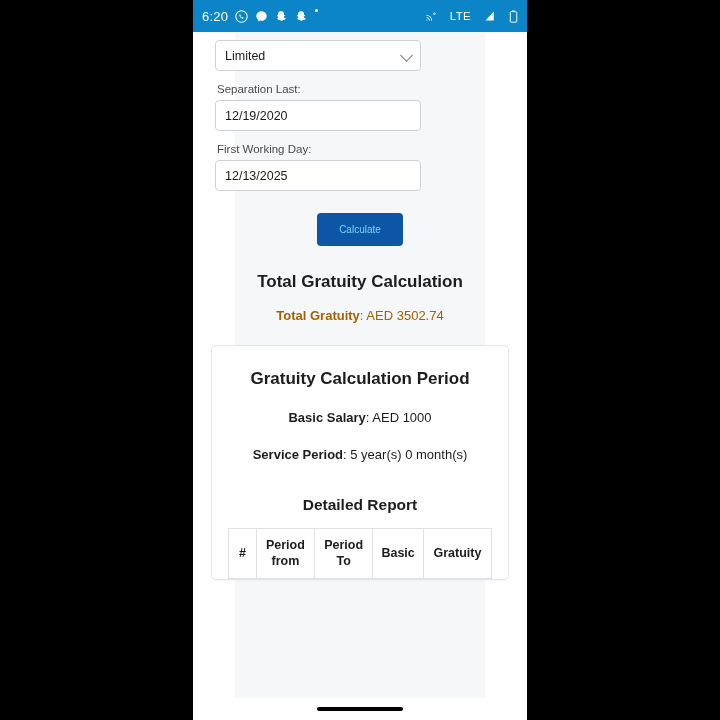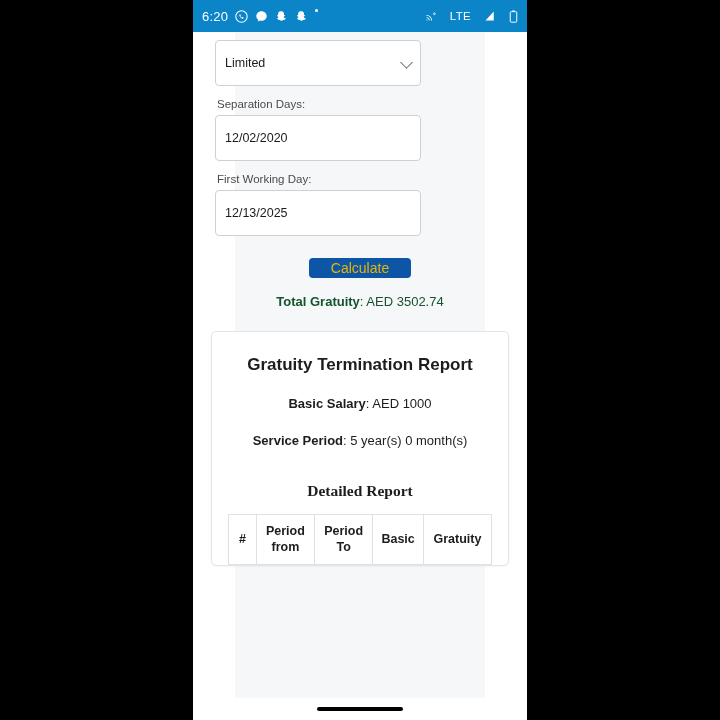--- a/index.html
+++ b/index.html
@@ -76,21 +76,21 @@
     padding: 0 22px;
   }
   .field-label {
     font-size: 11.5px;
     color: #4a4a4a;
     margin: 12px 0 5px 2px;
   }
   .select-box, .text-box {
     box-sizing: border-box;
     width: 206px;
-    height: 46px;
+    height: 31px;
     border: 1px solid #cdd1d6;
     border-radius: 4px;
     background: #ffffff;
     display: flex;
     align-items: center;
     padding: 0 9px;
     font-size: 12.5px;
     color: #1b1b1b;
     position: relative;
     overflow: hidden;
@@ -114,39 +114,39 @@
     overflow: hidden;
     white-space: nowrap;
   }
   .btn-row {
     display: flex;
     justify-content: center;
     margin-top: 22px;
   }
   .calc-btn {
     background: #0d56a6;
-    color: #eab308;
+    color: #7dd3fc;
     border: none;
     border-radius: 4px;
-    font-size: 14px;
-    padding: 2px 22px;
+    font-size: 10px;
+    padding: 11px 22px;
     cursor: pointer;
     font-family: "Liberation Sans", sans-serif;
   }
   .total-heading {
     text-align: center;
     font-size: 17px;
     font-weight: bold;
     color: #1d1d1d;
     margin: 26px 0 0 0;
   }
   .total-line {
     text-align: center;
     font-size: 13px;
-    color: #14532d;
+    color: #a16207;
     margin: 16px 0 0 0;
   }
   .total-line b { font-weight: bold; }
 
   .report-card {
     margin: 22px 18px 0 18px;
     background: #ffffff;
     border: 1px solid #e2e4e7;
     border-radius: 5px;
     padding: 20px 16px 0 16px;
@@ -167,21 +167,20 @@
     margin-top: 16px;
     line-height: 1.6;
   }
   .report-line b { font-weight: bold; }
   .detailed-title {
     text-align: center;
     font-size: 15.5px;
     font-weight: bold;
     color: #1d1d1d;
     margin-top: 30px;
-    font-family: Liberation Serif, serif;
   }
   table.detail {
     margin-top: 14px;
     width: 100%;
     border-collapse: collapse;
     font-size: 12.5px;
   }
   table.detail th {
     border: 1px solid #dfe1e4;
     padding: 9px 4px;
@@ -283,43 +282,44 @@
       <div class="content">
         <div class="inner">
 
           <div style="height:8px"></div>
 
           <div class="select-box">
             <span class="select-text">Limited</span>
             <span class="caret"></span>
           </div>
 
-          <div class="field-label">Separation Days:</div>
+          <div class="field-label">Separation Last:</div>
 
           <div class="text-box">
-            <span>12/02/2020</span>
+            <span>12/19/2020</span>
           </div>
 
           <div class="field-label">First Working Day:</div>
           <div class="text-box">
             <span>12/13/2025</span>
           </div>
 
           <div class="btn-row">
             <button class="calc-btn">Calculate</button>
           </div>
 
+          <div class="total-heading">Total Gratuity Calculation</div>
 
           <div class="total-line">
             <b>Total Gratuity</b><span>: AED 3502.74</span>
           </div>
         </div>
 
         <div class="report-card">
-          <div class="report-title">Gratuity Termination Report</div>
+          <div class="report-title">Gratuity Calculation Period</div>
 
           <div class="report-line">
             <b>Basic Salary</b><span>: AED 1000</span>
           </div>
 
           <div class="report-line">
             <b>Service Period</b><span>: 5 year(s) 0 month(s)</span>
           </div>
 
           <div class="detailed-title">Detailed Report</div>

